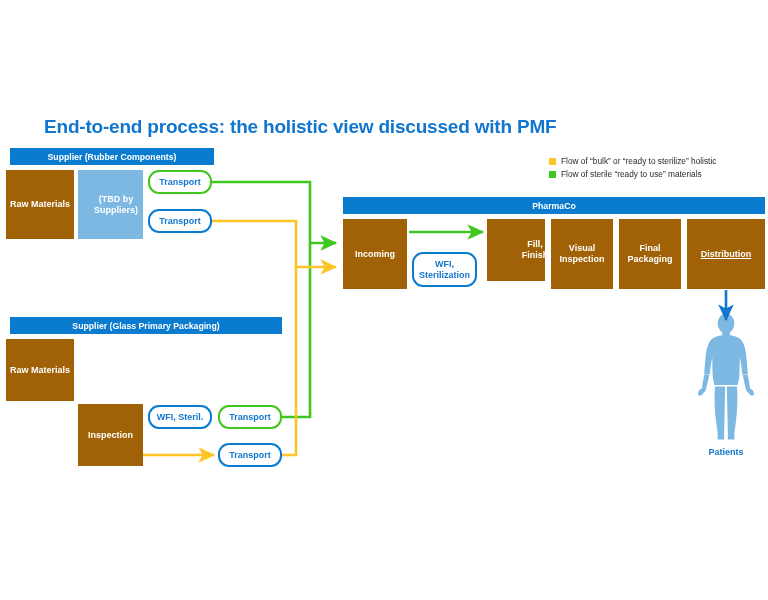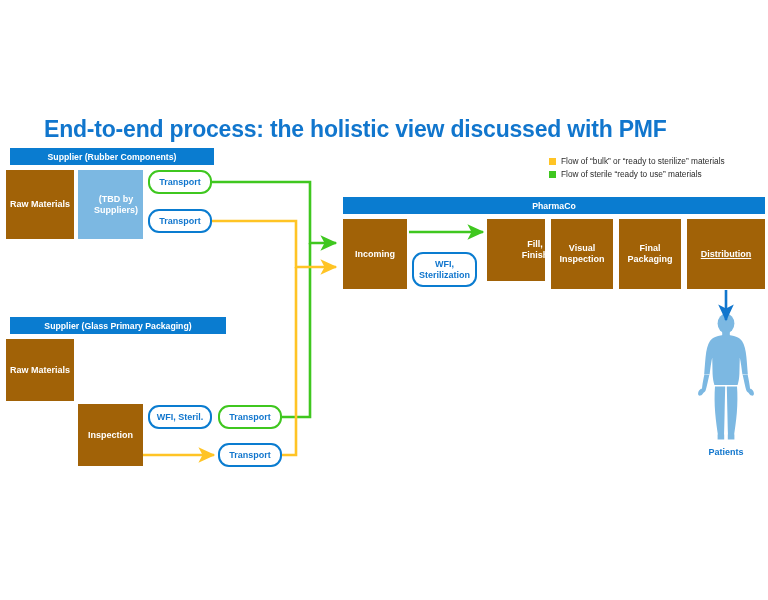--- a/index.html
+++ b/index.html
@@ -19,21 +19,21 @@
     left: 0; top: 0;
     width: 768px;
     height: 600px;
   }
   .abs { position: absolute; box-sizing: border-box; }
 
   
   #title {
     left: 44px;
     top: 116px;
-    font-size: 23px;
+    font-size: 19px;
     font-weight: bold;
     color: #1176cd;
     letter-spacing: -0.2px;
     white-space: nowrap;
   }
 
   
   #legend {
     left: 549px;
     top: 156px;
@@ -129,39 +129,39 @@
 </head>
 <body>
 
 <div id="canvas">
 
   <div class="abs" id="title">End-to-end process: the holistic view discussed with PMF</div>
 
   <div class="abs" id="legend">
     <div class="legend-row">
       <span class="legend-swatch" style="background:#ffc425"></span>
-      <span class="legend-label">Flow of “bulk” or “ready to sterilize” materials</span>
+      <span class="legend-label">Flow of “bulk” or “ready to sterilize” holistic</span>
     </div>
     <div class="legend-row">
       <span class="legend-swatch" style="background:#3fc71f"></span>
       <span class="legend-label">Flow of  sterile “ready to use” materials</span>
     </div>
   </div>
 
   <div class="abs hdr-bar" style="left:10px; top:148px; width:204px; height:17px;">Supplier (Rubber Components)</div>
 
   <div class="abs solid-box" style="left:6px; top:170px; width:68px; height:69px;">Raw Materials</div>
 
   <div class="abs solid-box light" style="left:78px; top:170px; width:65px; height:69px;padding-left:13px;">(TBD by Suppliers)</div>
 
   <div class="abs outline-box green" style="left:148px; top:170px; width:64px; height:24px;">Transport</div>
 
   <div class="abs outline-box blue" style="left:148px; top:209px; width:64px; height:24px;">Transport</div>
 
-  <div class="abs hdr-bar" style="left:10px; top:317px; width:216px; height:17px;">Supplier (Glass Primary Packaging)</div>
+  <div class="abs hdr-bar" style="left:10px; top:317px; width:272px; height:17px;">Supplier (Glass Primary Packaging)</div>
 
   <div class="abs solid-box" style="left:6px; top:339px; width:68px; height:62px;">Raw Materials</div>
 
 
   <div class="abs solid-box" style="left:78px; top:404px; width:65px; height:62px;">Inspection</div>
 
   <div class="abs outline-box blue" style="left:148px; top:405px; width:64px; height:24px;">WFI, Steril.</div>
 
   <div class="abs outline-box green" style="left:218px; top:405px; width:64px; height:24px;">Transport</div>
 

